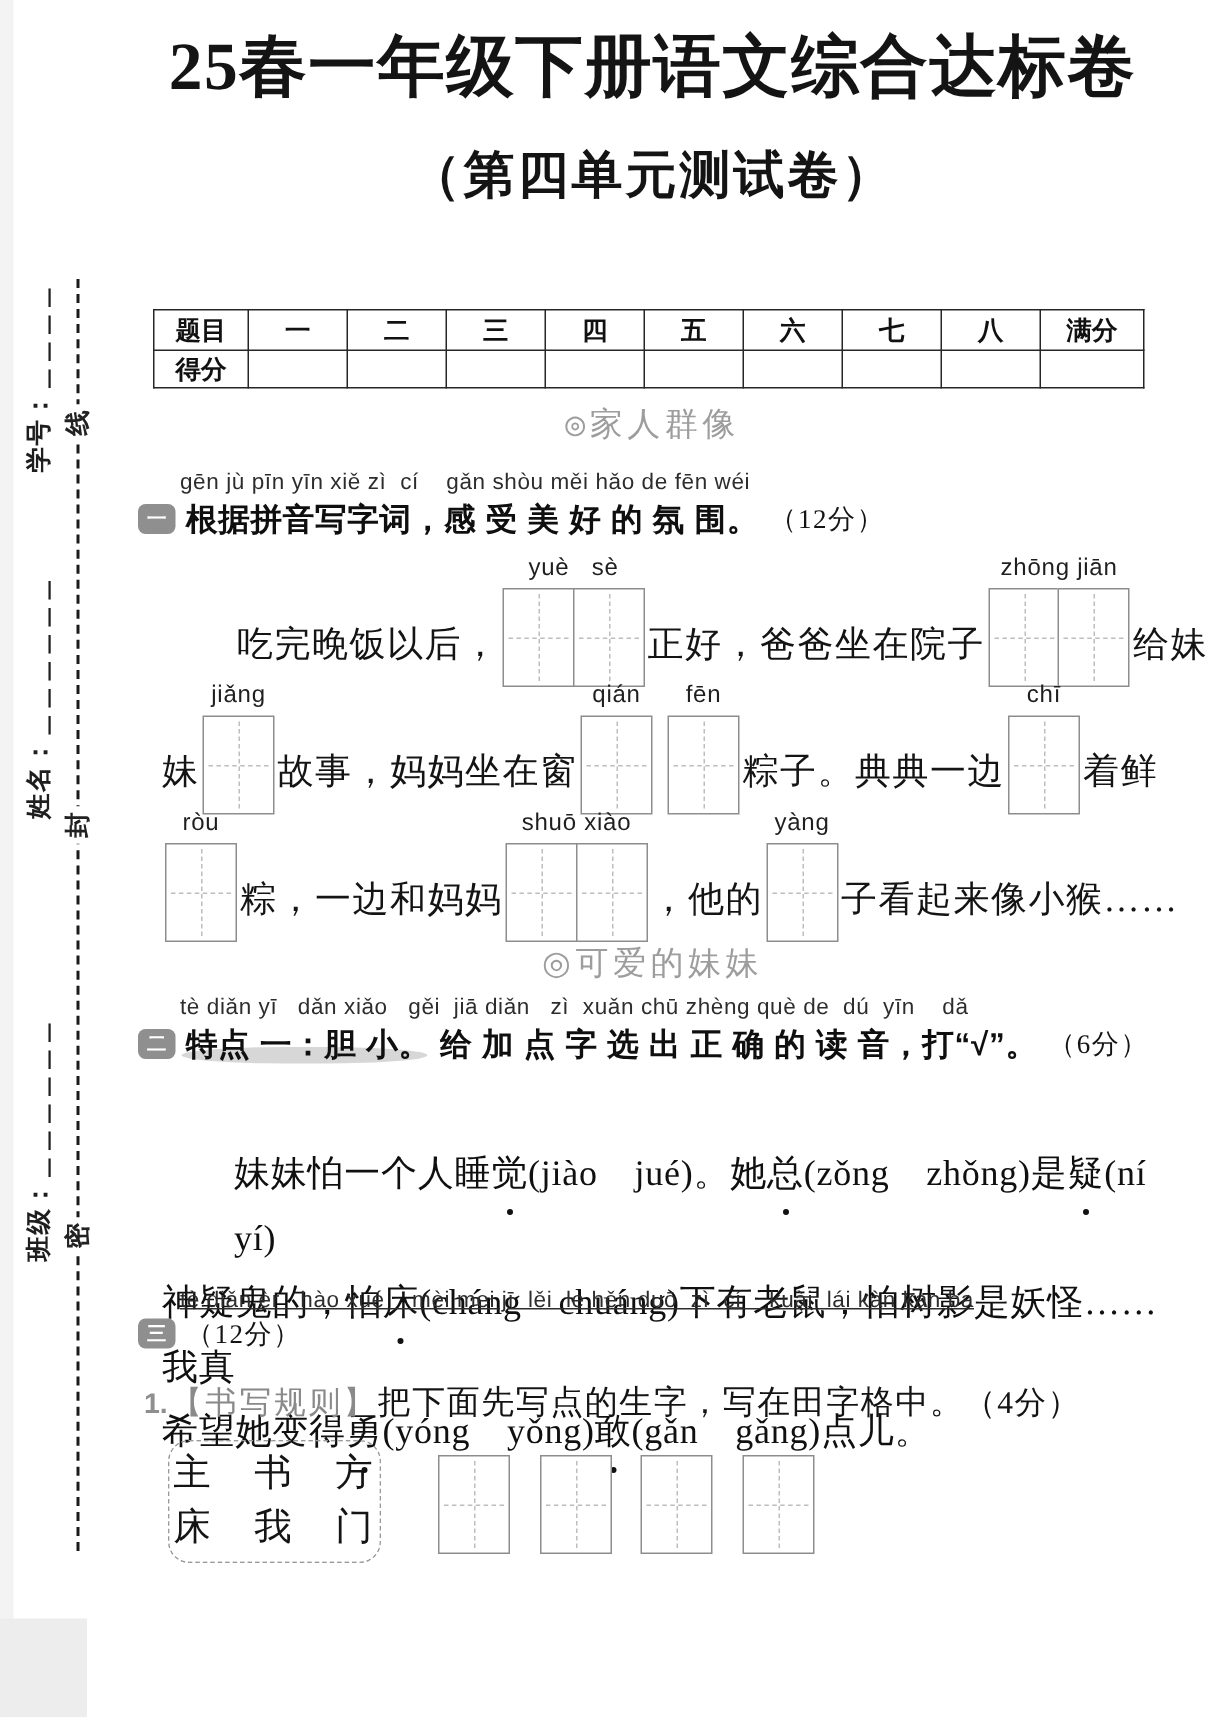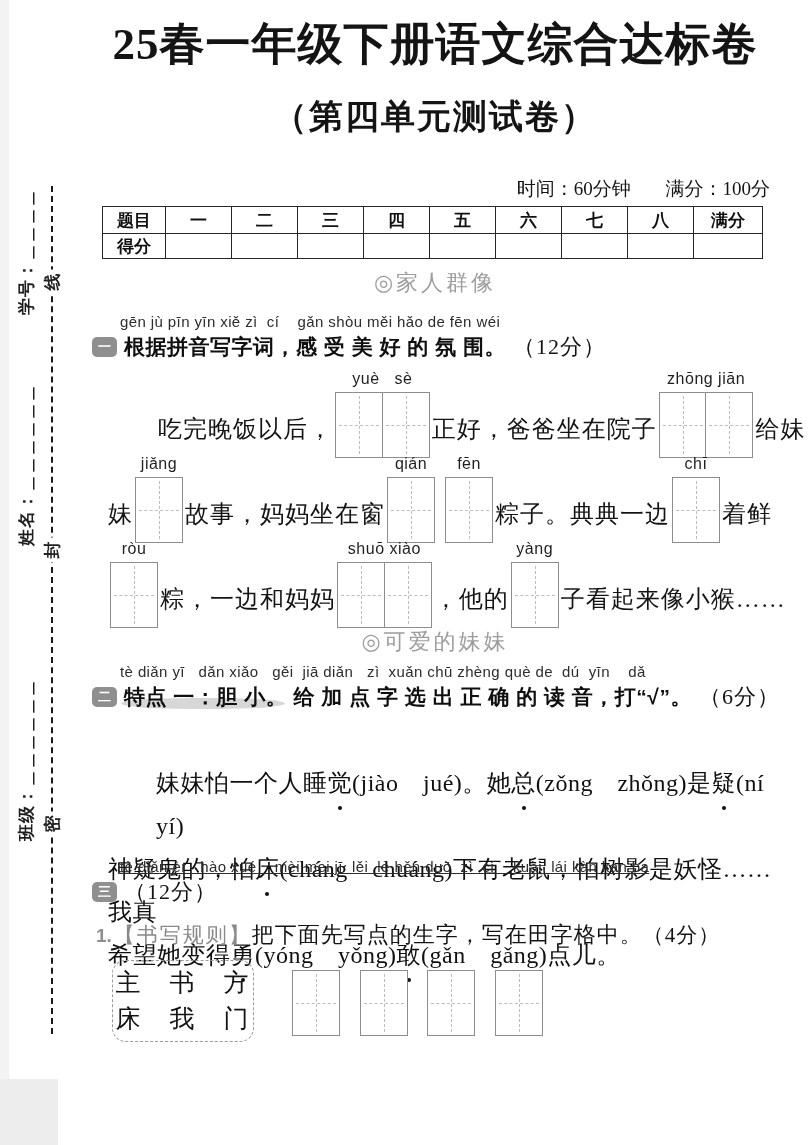--- a/index.html
+++ b/index.html
@@ -52,21 +52,21 @@
   
   .qpinyin{font-family:"Liberation Sans","DejaVu Sans",sans-serif;
     font-size:15px;color:#2d2d2d;letter-spacing:.4px;white-space:pre;}
   .qhead{display:flex;align-items:center;gap:7px;}
   .qicon{width:25px;height:20px;border-radius:5px;background:#8f8f8f;
     color:#fff;display:flex;align-items:center;justify-content:center;
     font-family:"Liberation Sans","DejaVu Sans",sans-serif;
     font-size:13px;font-weight:700;flex:0 0 auto;}
   .qtitle{font-family:"Liberation Sans","DejaVu Sans",sans-serif;
     font-weight:700;font-size:21px;letter-spacing:.5px;color:#0f0f0f;white-space:pre;}
-  .qscore{font-size:22px;font-weight:400;letter-spacing:1px;}
+  .qscore{font-size:18px;font-weight:400;letter-spacing:1px;}
   .lead{position:relative;z-index:0;}
   .lead::after{content:"";position:absolute;z-index:-1;left:-3px;right:2px;bottom:-1px;
     height:11px;background:#c9c9c9;border-radius:50%/60%;opacity:.75;}
 
   
   .wline{display:flex;align-items:flex-end;}
   .wline .txt{font-size:24px;letter-spacing:1px;margin-bottom:13px;white-space:pre;}
   .bunit{display:flex;flex-direction:column;align-items:center;margin:0 2px;}
   .bunit .py{font-family:"Liberation Sans","DejaVu Sans",sans-serif;
     font-size:16px;color:#1f1f1f;height:22px;white-space:pre;letter-spacing:.5px;}
@@ -110,24 +110,20 @@
   <div class="abs vlabel" style="left:26px;top:465px;">姓名：＿＿＿＿＿＿</div>
   <div class="abs vlabel" style="left:26px;top:760px;">班级：＿＿＿＿＿＿</div>
 
   <div class="abs seal-line"></div>
   <div class="abs seal-char" style="top:282px;">线</div>
   <div class="abs seal-char" style="top:550px;">封</div>
   <div class="abs seal-char" style="top:824px;">密</div>
 
   <div class="abs title">25春一年级下册语文综合达标卷</div>
   <div class="abs subtitle">（第四单元测试卷）</div>
-  <div class="abs meta">
-    <span>时间：60分钟</span>
-    <span class="gap">满分：100分</span>
-  </div>
 
   <table class="abs score-table">
     <colgroup>
       <col style="width:63px">
         <col style="width:66px">
         <col style="width:66px">
         <col style="width:66px">
       <col style="width:66px">
         <col style="width:66px">
         <col style="width:66px">
@@ -156,21 +152,21 @@
       <td></td>
       <td></td>
       <td></td>
       <td></td>
       <td></td>
       <td></td>
     </tr>
   </tbody>
     </table>
 
-  <div class="abs sec" style="top:268px;">◎家人群像</div>
+  <div class="abs sec" style="top:268px;font-family:Liberation Mono, monospace;">◎家人群像</div>
 
   <div class="abs qpinyin" style="left:120px;top:313px;">gēn jù pīn yīn xiě zì  cí    gǎn shòu měi hǎo de fēn wéi</div>
   <div class="abs qhead" style="left:92px;top:332px;">
     <div class="qicon">一</div>
     <div class="qtitle">根据拼音写字词，感 受 美 好 的 氛 围。</div>
     <div class="qscore">（12分）</div>
   </div>
 
   <div class="abs wline" style="left:158px;top:370px;">
     <span class="txt">吃完晚饭以后，</span>

